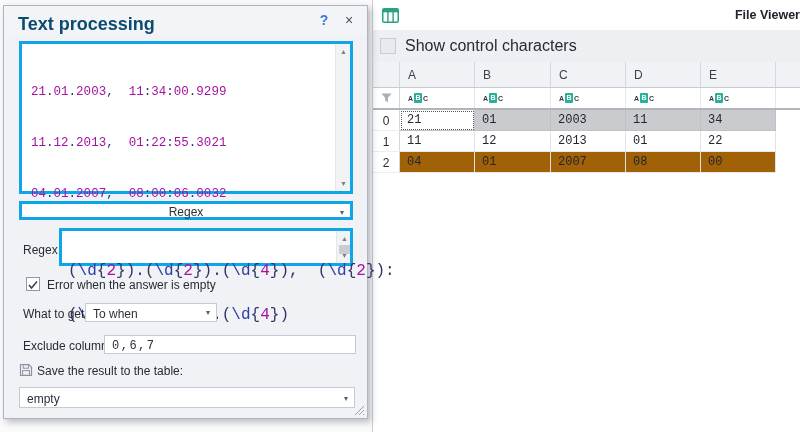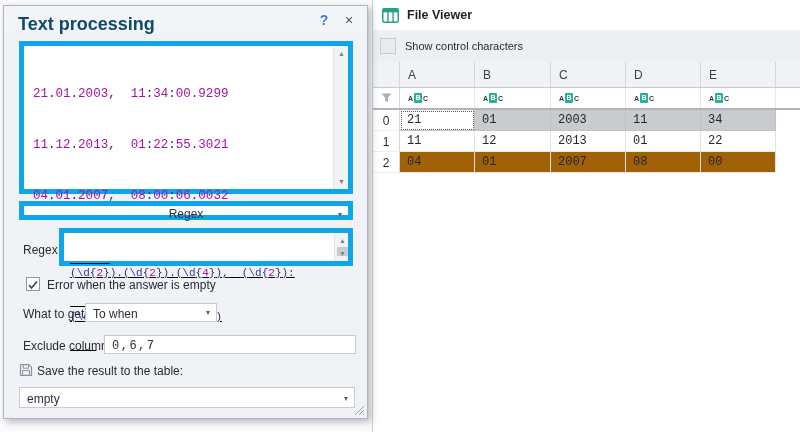--- a/index.html
+++ b/index.html
@@ -4,26 +4,26 @@
 <style>
   html,body{margin:0;padding:0;}
   body{width:800px;height:432px;position:relative;overflow:hidden;
        background:#fbfbfc;font-family:"Liberation Sans",sans-serif;
        -webkit-font-smoothing:antialiased;}
   .mono{font-family:"Liberation Mono","DejaVu Sans Mono",monospace;}
 
   
   #file-viewer{position:absolute;left:372px;top:0;width:428px;height:432px;
                background:#fff;border-left:1px solid #c9ced6;box-sizing:border-box;}
-  .fv-titlebar{height:30px;display:flex;align-items:center;padding-left:9px;background:#fff;}
+  .fv-titlebar{height:30px;display:flex;align-items:center;padding-left:9px;background:#fff;justify-content:space-between;}
   .fv-title{font-weight:bold;font-size:12.5px;color:#20242c;margin-left:8px;}
   .fv-controlband{height:32px;background:#edeff3;display:flex;align-items:center;}
   .cb-box{width:16px;height:16px;margin-left:7px;background:#e7eaee;
           border:1px solid #c6ccd4;box-sizing:border-box;}
-  .fv-cb-label{font-size:11px;color:#262b33;margin-left:9px;}
+  .fv-cb-label{font-size:16px;color:#262b33;margin-left:9px;}
 
   .fv-table{position:absolute;left:0;top:62px;right:0;}
   .frow{display:flex;box-sizing:border-box;}
   .fcell{box-sizing:border-box;flex:0 0 auto;overflow:hidden;}
   .w-idx{width:27px;} .w-a{width:75px;} .w-b{width:76px;}
   .w-c{width:75px;} .w-d{width:75px;} .w-e{width:75px;} .w-fill{flex:1 1 auto;}
 
   .hdr-row{height:26px;background:#f1f2f5;border-bottom:1px solid #c6cad1;}
   .hdr-cell{border-right:1px solid #d4d7dd;padding:6px 0 0 8px;font-size:12px;color:#3c414b;}
   .hdr-cell.w-fill{border-right:none;}
@@ -51,37 +51,37 @@
                    background:#f1f2f5;border:1px solid #aeb5c0;box-sizing:border-box;
                    box-shadow:3px 3px 7px rgba(100,105,115,.45);}
   #text-processing *{box-sizing:border-box;}
   .tp-titlebar{position:absolute;left:0;top:0;right:0;height:28px;background:#f3f4f7;}
   .tp-title{position:absolute;left:14px;top:8px;font-weight:bold;font-size:18px;color:#0c4a6e;}
   .tp-help{position:absolute;left:311px;top:6px;width:18px;font-weight:bold;font-size:14px;
            color:#3a79d6;text-align:center;cursor:pointer;}
   .tp-close{position:absolute;left:336px;top:6px;width:18px;font-size:14px;color:#4a515c;
             text-align:center;cursor:pointer;}
 
-  .box{background:#fff;border:5px solid #0ea5e9;}
+  .box{background:#fff;border:3px solid #0ea5e9;}
   .tp-textarea{position:absolute;left:15px;top:35px;width:334px;height:153px;}
   .ta-text{position:absolute;left:9px;top:6px;font-size:12.5px;line-height:17px;white-space:pre;}
   .vscroll{position:absolute;right:0;top:0;bottom:0;width:15px;background:#f2f3f5;
            border-left:1px solid #e4e6ea;}
   .sc-arrow{position:absolute;left:0;width:15px;height:13px;text-align:center;
             font-size:7px;color:#7c828c;line-height:13px;}
   .sc-up{top:1px;} .sc-down{bottom:1px;}
   .sc-thumb{position:absolute;left:2px;top:14px;width:11px;height:9px;background:#c9ccd2;}
 
   .tp-modebtn{position:absolute;left:15px;top:195px;width:334px;height:19px;
               text-align:center;font-size:12px;color:#2b303a;line-height:17px;cursor:pointer;}
   .dd-arrow{position:absolute;right:6px;top:4px;font-size:8px;color:#596068;line-height:10px;}
 
   .tp-label{position:absolute;font-size:12px;color:#262b35;}
   .tp-regexfield{position:absolute;left:55px;top:222px;width:294px;height:38px;}
-  .rf-text{position:absolute;left:6px;top:4px;font-size:11px;line-height:14.5px;white-space:pre;text-decoration:underline;}
+  .rf-text{position:absolute;left:6px;top:4px;font-size:16px;line-height:14.5px;white-space:pre;}
 
   .tp-checkbox{position:absolute;left:22px;top:271px;width:14px;height:14px;background:#fff;
                border:1px solid #9098a5;cursor:pointer;}
   .combo{position:absolute;background:#fff;border:1px solid #c5cad3;font-size:12px;
          color:#2b303a;padding:3px 0 0 7px;cursor:pointer;}
   .input{position:absolute;background:#fff;border:1px solid #c5cad3;font-size:12px;
          color:#2c3240;padding:3px 0 0 7px;}
 
   .tp-grip{position:absolute;right:3px;bottom:3px;}
 

